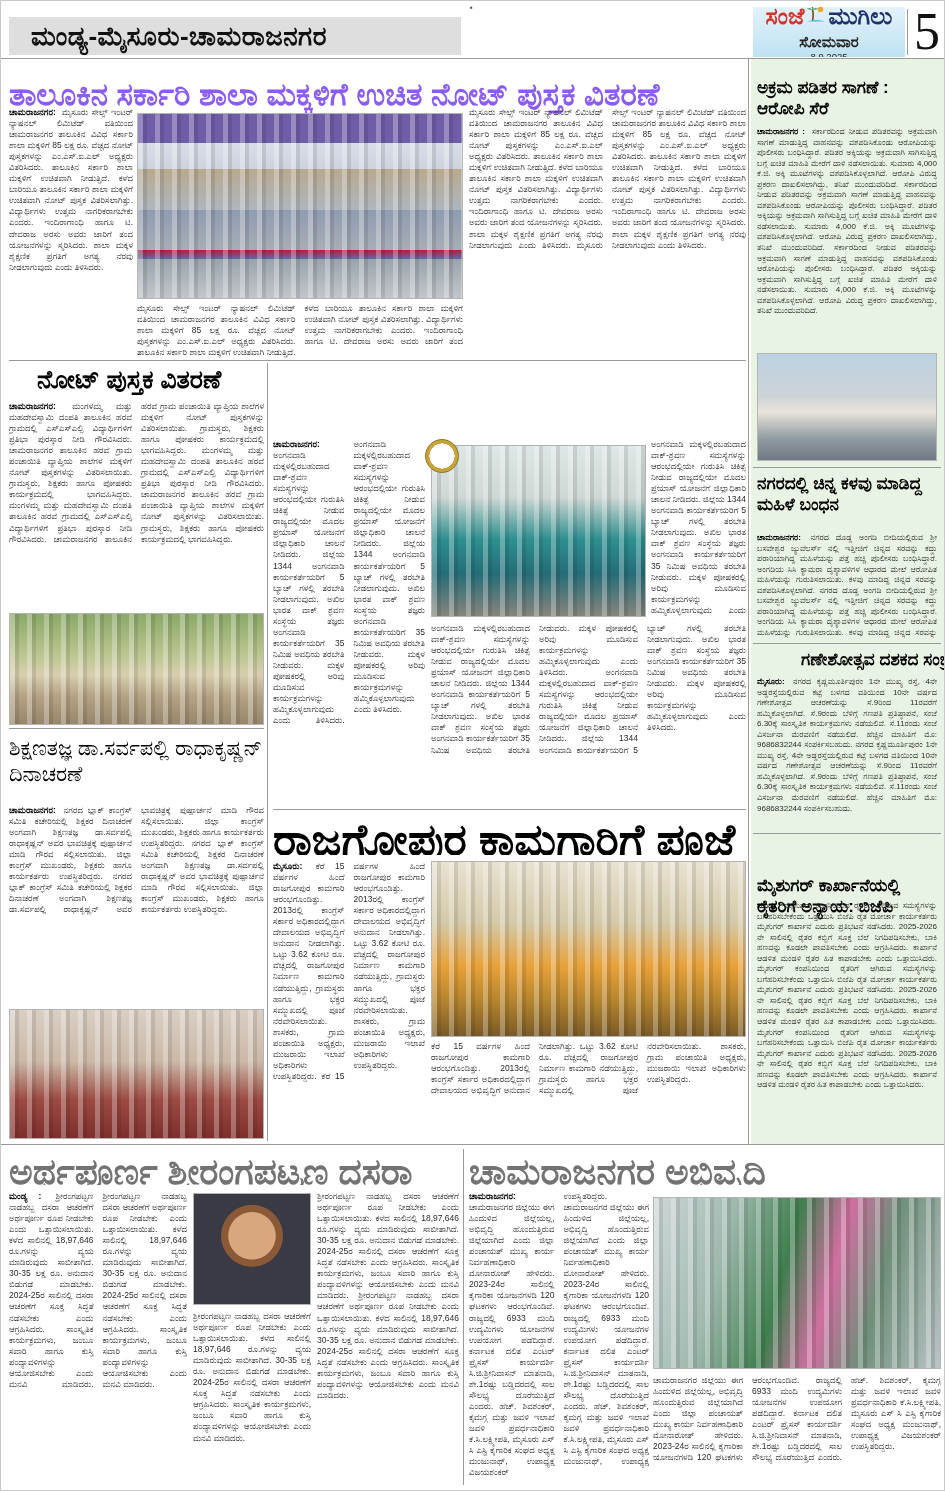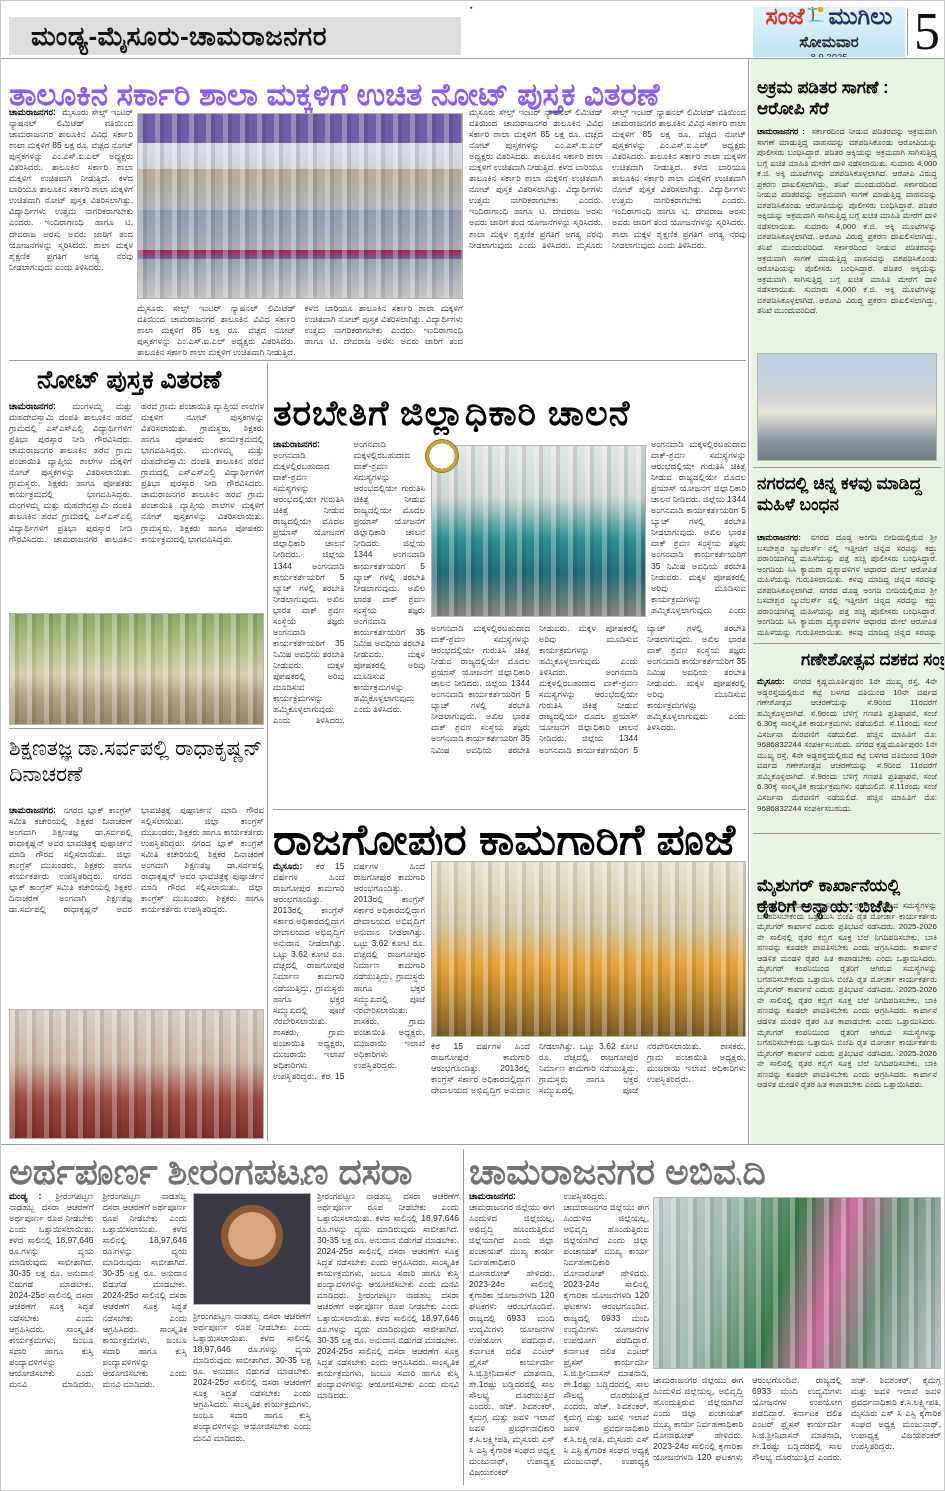--- a/index.html
+++ b/index.html
@@ -126,21 +126,20 @@
   <div class="abs ph phB1" style="left:8px; top:612px; width:255px; height:112px;"></div>
   <div class="hl" style="left:8px; top:727px; width:255px;"></div>
 
   <div class="abs hC" style="left:8px; top:734px; width:255px; height:66px;">ಶಿಕ್ಷಣತಜ್ಞ ಡಾ.ಸರ್ವಪಲ್ಲಿ ರಾಧಾಕೃಷ್ಣನ್ ದಿನಾಚರಣೆ</div>
   <div class="abs bt cols2" style="left:8px; top:804px; width:255px; height:200px;">
     <span class="by">ಚಾಮರಾಜನಗರ:</span>
     <span>ನಗರದ ಬ್ಲಾಕ್ ಕಾಂಗ್ರೆಸ್ ಸಮಿತಿ ಕಚೇರಿಯಲ್ಲಿ ಶಿಕ್ಷಕರ ದಿನಾಚರಣೆ ಅಂಗವಾಗಿ ಶಿಕ್ಷಣತಜ್ಞ ಡಾ.ಸರ್ವಪಲ್ಲಿ ರಾಧಾಕೃಷ್ಣನ್ ಅವರ ಭಾವಚಿತ್ರಕ್ಕೆ ಪುಷ್ಪಾರ್ಚನೆ ಮಾಡಿ ಗೌರವ ಸಲ್ಲಿಸಲಾಯಿತು. ಜಿಲ್ಲಾ ಕಾಂಗ್ರೆಸ್ ಮುಖಂಡರು, ಶಿಕ್ಷಕರು ಹಾಗೂ ಕಾರ್ಯಕರ್ತರು ಉಪಸ್ಥಿತರಿದ್ದರು. ನಗರದ ಬ್ಲಾಕ್ ಕಾಂಗ್ರೆಸ್ ಸಮಿತಿ ಕಚೇರಿಯಲ್ಲಿ ಶಿಕ್ಷಕರ ದಿನಾಚರಣೆ ಅಂಗವಾಗಿ ಶಿಕ್ಷಣತಜ್ಞ ಡಾ.ಸರ್ವಪಲ್ಲಿ ರಾಧಾಕೃಷ್ಣನ್ ಅವರ ಭಾವಚಿತ್ರಕ್ಕೆ ಪುಷ್ಪಾರ್ಚನೆ ಮಾಡಿ ಗೌರವ ಸಲ್ಲಿಸಲಾಯಿತು. ಜಿಲ್ಲಾ ಕಾಂಗ್ರೆಸ್ ಮುಖಂಡರು, ಶಿಕ್ಷಕರು ಹಾಗೂ ಕಾರ್ಯಕರ್ತರು ಉಪಸ್ಥಿತರಿದ್ದರು. ನಗರದ ಬ್ಲಾಕ್ ಕಾಂಗ್ರೆಸ್ ಸಮಿತಿ ಕಚೇರಿಯಲ್ಲಿ ಶಿಕ್ಷಕರ ದಿನಾಚರಣೆ ಅಂಗವಾಗಿ ಶಿಕ್ಷಣತಜ್ಞ ಡಾ.ಸರ್ವಪಲ್ಲಿ ರಾಧಾಕೃಷ್ಣನ್ ಅವರ ಭಾವಚಿತ್ರಕ್ಕೆ ಪುಷ್ಪಾರ್ಚನೆ ಮಾಡಿ ಗೌರವ ಸಲ್ಲಿಸಲಾಯಿತು. ಜಿಲ್ಲಾ ಕಾಂಗ್ರೆಸ್ ಮುಖಂಡರು, ಶಿಕ್ಷಕರು ಹಾಗೂ ಕಾರ್ಯಕರ್ತರು ಉಪಸ್ಥಿತರಿದ್ದರು.</span>
   </div>
   <div class="abs ph phC" style="left:8px; top:1008px; width:255px; height:130px;"></div>
 
-  <div class="abs hD1" style="left:272px; top:392px; width:473px; height:42px;">ತರಬೇತಿಗೆ ಜಿಲ್ಲಾಧಿಕಾರಿ ಚಾಲನೆ</div>
 
   <div class="abs bt cols2" style="left:272px; top:438px; width:152px; height:366px;">
     <span class="by">ಚಾಮರಾಜನಗರ:</span>
     <span>ಅಂಗನವಾಡಿ ಮಕ್ಕಳಲ್ಲಿರಬಹುದಾದ ವಾಕ್-ಶ್ರವಣ ಸಮಸ್ಯೆಗಳನ್ನು ಆರಂಭದಲ್ಲಿಯೇ ಗುರುತಿಸಿ ಚಿಕಿತ್ಸೆ ನೀಡುವ ರಾಜ್ಯದಲ್ಲಿಯೇ ಮೊದಲ ಪ್ರಯಾಸ್ ಯೋಜನೆಗೆ ಜಿಲ್ಲಾಧಿಕಾರಿ ಚಾಲನೆ ನೀಡಿದರು. ಜಿಲ್ಲೆಯ 1344 ಅಂಗನವಾಡಿ ಕಾರ್ಯಕರ್ತೆಯರಿಗೆ 5 ಬ್ಯಾಚ್ ಗಳಲ್ಲಿ ತರಬೇತಿ ನೀಡಲಾಗುವುದು. ಅಖಿಲ ಭಾರತ ವಾಕ್ ಶ್ರವಣ ಸಂಸ್ಥೆಯ ತಜ್ಞರು ಅಂಗನವಾಡಿ ಕಾರ್ಯಕರ್ತೆಯರಿಗೆ 35 ನಿಮಿಷ ಅವಧಿಯ ತರಬೇತಿ ನೀಡುವರು. ಮಕ್ಕಳ ಪೋಷಕರಲ್ಲಿ ಅರಿವು ಮೂಡಿಸುವ ಕಾರ್ಯಕ್ರಮಗಳನ್ನು ಹಮ್ಮಿಕೊಳ್ಳಲಾಗುವುದು ಎಂದು ತಿಳಿಸಿದರು. ಅಂಗನವಾಡಿ ಮಕ್ಕಳಲ್ಲಿರಬಹುದಾದ ವಾಕ್-ಶ್ರವಣ ಸಮಸ್ಯೆಗಳನ್ನು ಆರಂಭದಲ್ಲಿಯೇ ಗುರುತಿಸಿ ಚಿಕಿತ್ಸೆ ನೀಡುವ ರಾಜ್ಯದಲ್ಲಿಯೇ ಮೊದಲ ಪ್ರಯಾಸ್ ಯೋಜನೆಗೆ ಜಿಲ್ಲಾಧಿಕಾರಿ ಚಾಲನೆ ನೀಡಿದರು. ಜಿಲ್ಲೆಯ 1344 ಅಂಗನವಾಡಿ ಕಾರ್ಯಕರ್ತೆಯರಿಗೆ 5 ಬ್ಯಾಚ್ ಗಳಲ್ಲಿ ತರಬೇತಿ ನೀಡಲಾಗುವುದು. ಅಖಿಲ ಭಾರತ ವಾಕ್ ಶ್ರವಣ ಸಂಸ್ಥೆಯ ತಜ್ಞರು ಅಂಗನವಾಡಿ ಕಾರ್ಯಕರ್ತೆಯರಿಗೆ 35 ನಿಮಿಷ ಅವಧಿಯ ತರಬೇತಿ ನೀಡುವರು. ಮಕ್ಕಳ ಪೋಷಕರಲ್ಲಿ ಅರಿವು ಮೂಡಿಸುವ ಕಾರ್ಯಕ್ರಮಗಳನ್ನು ಹಮ್ಮಿಕೊಳ್ಳಲಾಗುವುದು ಎಂದು ತಿಳಿಸಿದರು.</span>
   </div>
   <div class="abs ph phD1" style="left:430px; top:444px; width:215px; height:172px;"></div>
   <div class="emblem" style="left:424px; top:438px;"></div>
   <div class="abs bt" style="left:650px; top:438px; width:95px; height:180px;">
     <span>ಅಂಗನವಾಡಿ ಮಕ್ಕಳಲ್ಲಿರಬಹುದಾದ ವಾಕ್-ಶ್ರವಣ ಸಮಸ್ಯೆಗಳನ್ನು ಆರಂಭದಲ್ಲಿಯೇ ಗುರುತಿಸಿ ಚಿಕಿತ್ಸೆ ನೀಡುವ ರಾಜ್ಯದಲ್ಲಿಯೇ ಮೊದಲ ಪ್ರಯಾಸ್ ಯೋಜನೆಗೆ ಜಿಲ್ಲಾಧಿಕಾರಿ ಚಾಲನೆ ನೀಡಿದರು. ಜಿಲ್ಲೆಯ 1344 ಅಂಗನವಾಡಿ ಕಾರ್ಯಕರ್ತೆಯರಿಗೆ 5 ಬ್ಯಾಚ್ ಗಳಲ್ಲಿ ತರಬೇತಿ ನೀಡಲಾಗುವುದು. ಅಖಿಲ ಭಾರತ ವಾಕ್ ಶ್ರವಣ ಸಂಸ್ಥೆಯ ತಜ್ಞರು ಅಂಗನವಾಡಿ ಕಾರ್ಯಕರ್ತೆಯರಿಗೆ 35 ನಿಮಿಷ ಅವಧಿಯ ತರಬೇತಿ ನೀಡುವರು. ಮಕ್ಕಳ ಪೋಷಕರಲ್ಲಿ ಅರಿವು ಮೂಡಿಸುವ ಕಾರ್ಯಕ್ರಮಗಳನ್ನು ಹಮ್ಮಿಕೊಳ್ಳಲಾಗುವುದು ಎಂದು ತಿಳಿಸಿದರು.</span>
   </div>

